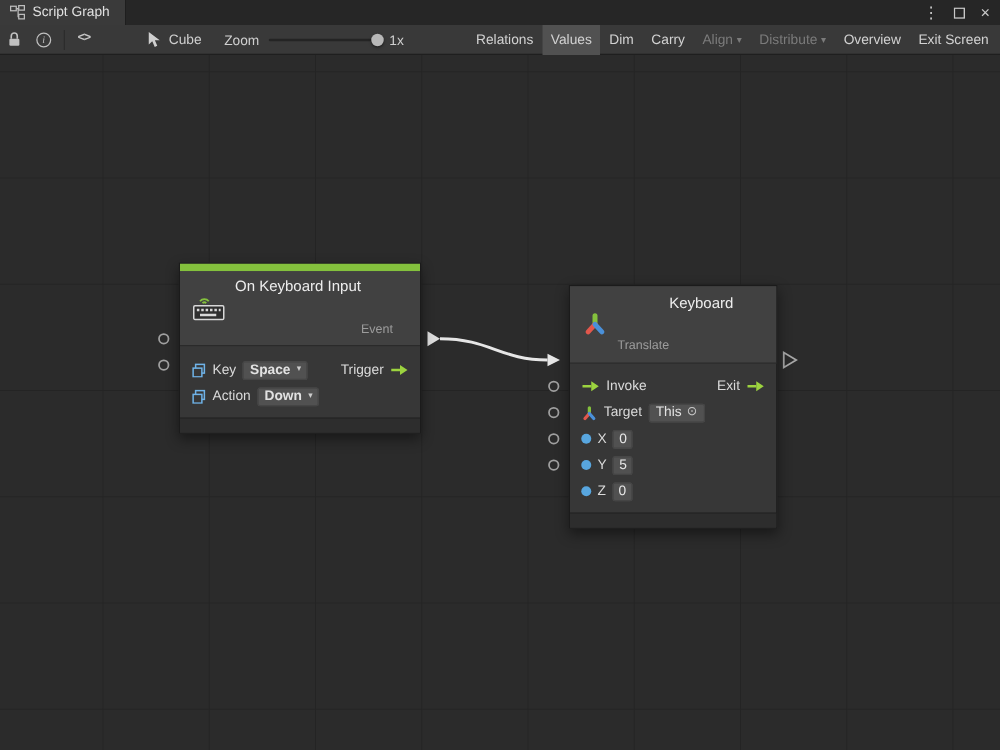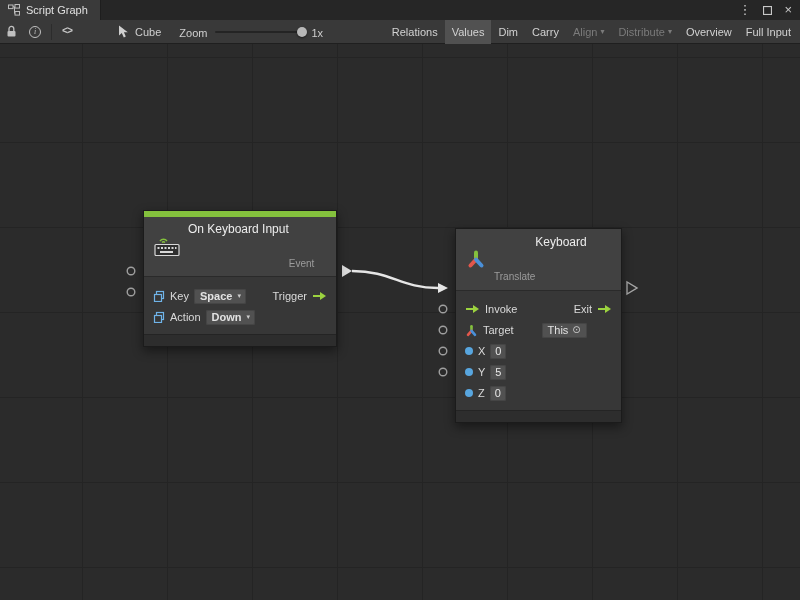--- a/index.html
+++ b/index.html
@@ -69,21 +69,21 @@
   .node-body{padding:9px 0 6px 0;}
   .node2 .node-body{padding-top:8px;padding-bottom:6px;}
   .row{height:21px;display:flex;align-items:center;gap:5px;padding:0 9px;font-size:11px;color:#DADADA;}
   .row .spacer{flex:1;}
   .dropdown{background:#515151;border-radius:2px;padding:1px 5px 2px 6px;display:inline-flex;
     align-items:center;gap:5px;color:#E2E2E2;font-size:11px;box-shadow:inset 0 0 0 1px #454545;font-weight:bold;}
   .dropdown .caret{font-size:7px;color:#CCC;}
   .field{background:#515151;border-radius:2px;padding:1px 5px 2px 5px;min-width:14px;
     color:#E8E8E8;font-size:11px;box-shadow:inset 0 0 0 1px #454545;}
   .chip{background:#515151;border-radius:2px;padding:1px 6px 2px 6px;display:inline-flex;
-    align-items:center;gap:4px;color:#E2E2E2;font-size:11px;box-shadow:inset 0 0 0 1px #454545;margin-left:23px;}
+    align-items:center;gap:4px;color:#E2E2E2;font-size:11px;box-shadow:inset 0 0 0 1px #454545;}
   .chip .sym{font-size:10px;color:#C8C8C8;}
   .blue-dot{width:8px;height:8px;border-radius:50%;background:var(--port-blue);flex:none;}
   .node-footer{height:12px;background:#2D2D2D;border-top:1px solid #242424;}
   .icon{display:inline-flex;flex:none;}
 </style>
 </head>
 <body>
 
 <div class="window">
 
@@ -159,21 +159,21 @@
           <span class="caret">▾</span>
       </span>
       <span class="tb-btn disabled">
         <span>Distribute</span>
           <span class="caret">▾</span>
       </span>
       <span class="tb-btn">
           <span>Overview</span>
         </span>
       <span class="tb-btn">
-          <span>Full Input</span>
+          <span>Exit Screen</span>
         </span>
     </div>
   </div>
 
   <div class="canvas">
 
     <svg class="wires">
 
       <path d="M 352 227 C 392 227 400 244 438 244" fill="none" stroke="#E6E6E6" stroke-width="2.4" class="port"></path>
       <polygon points="438,239 448,244 438,249" fill="#E6E6E6"></polygon>

